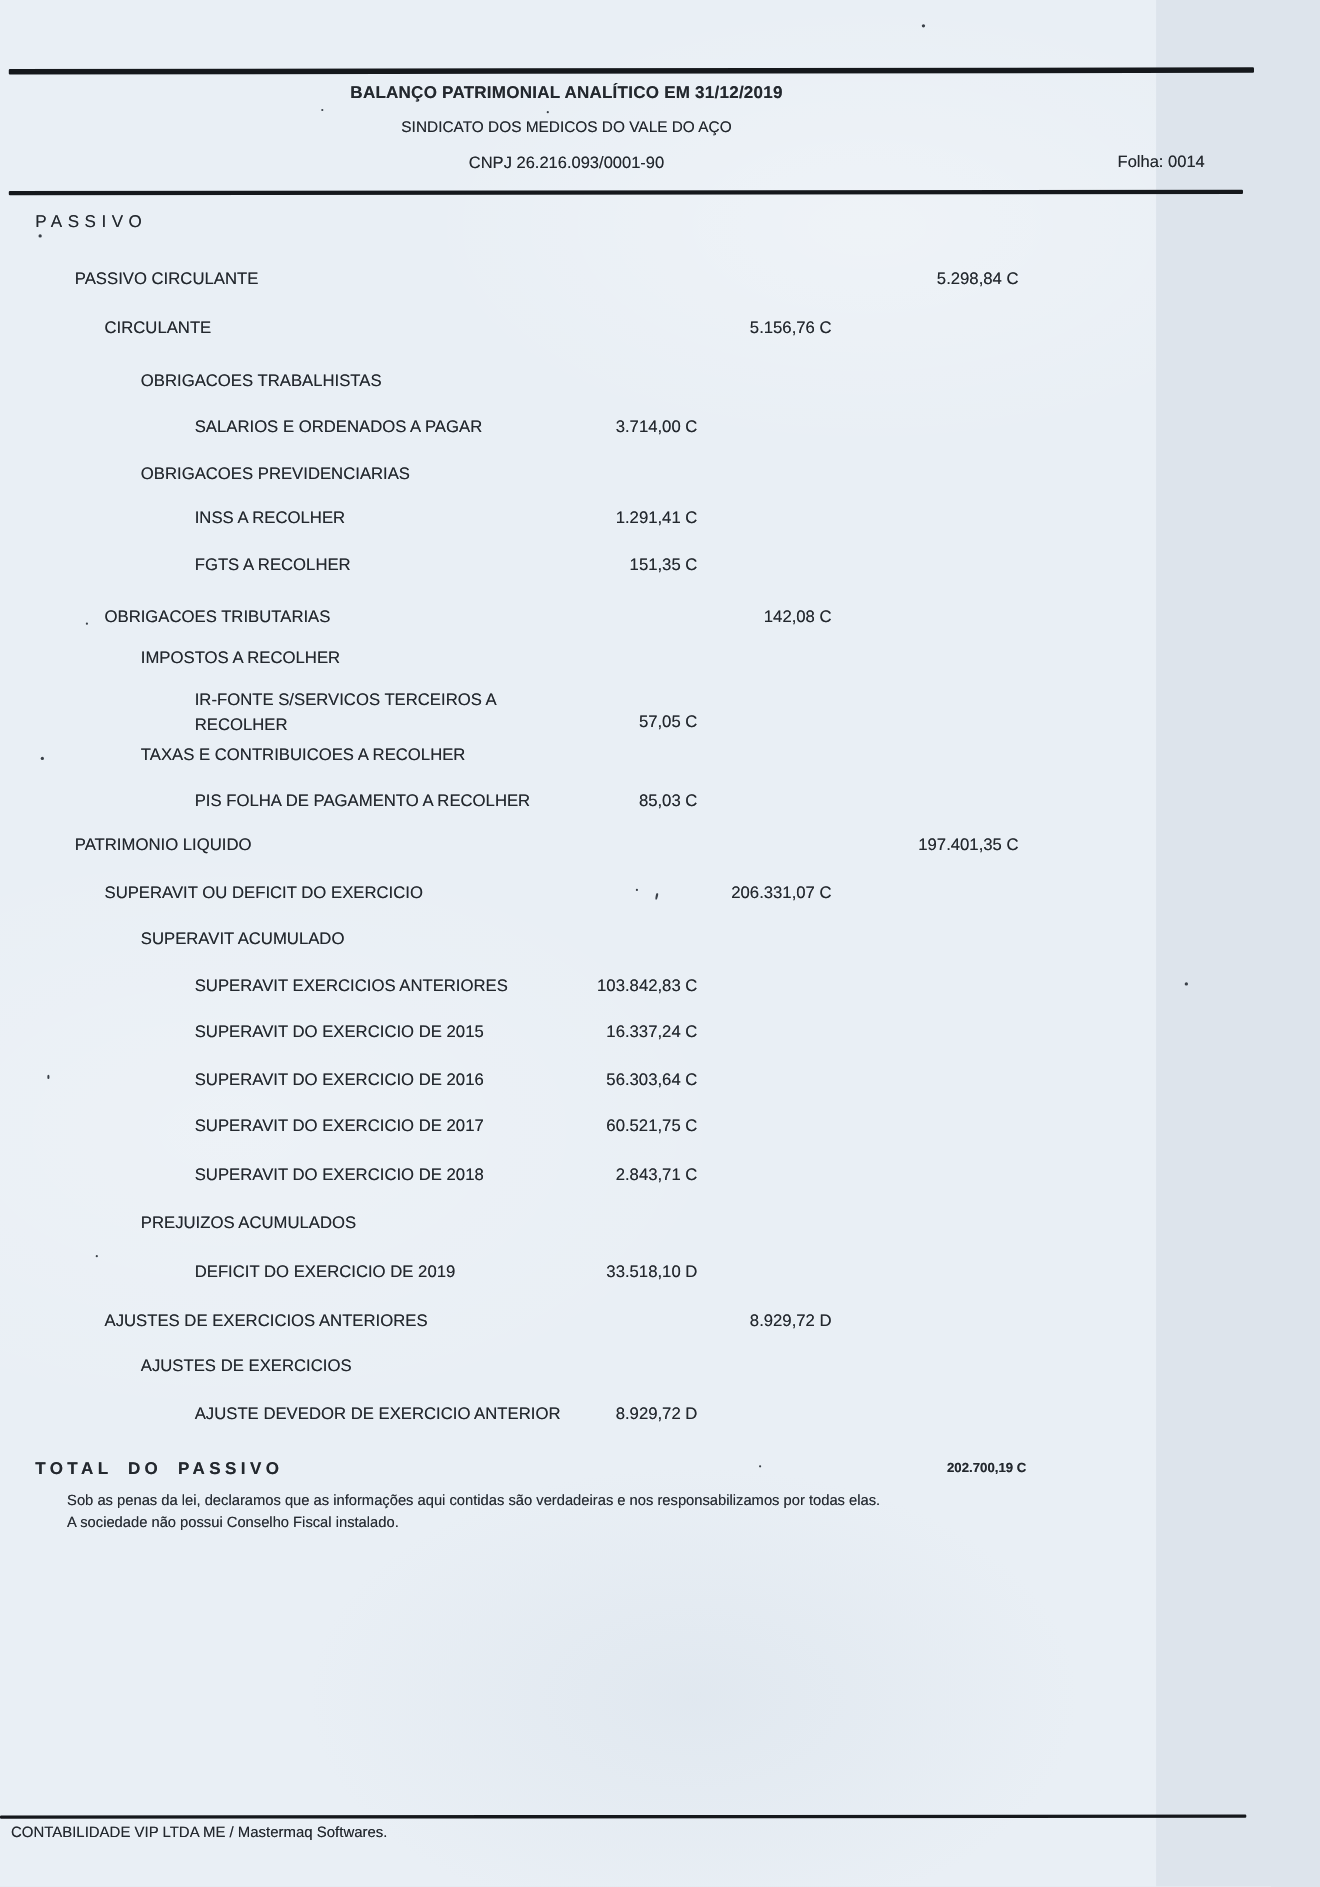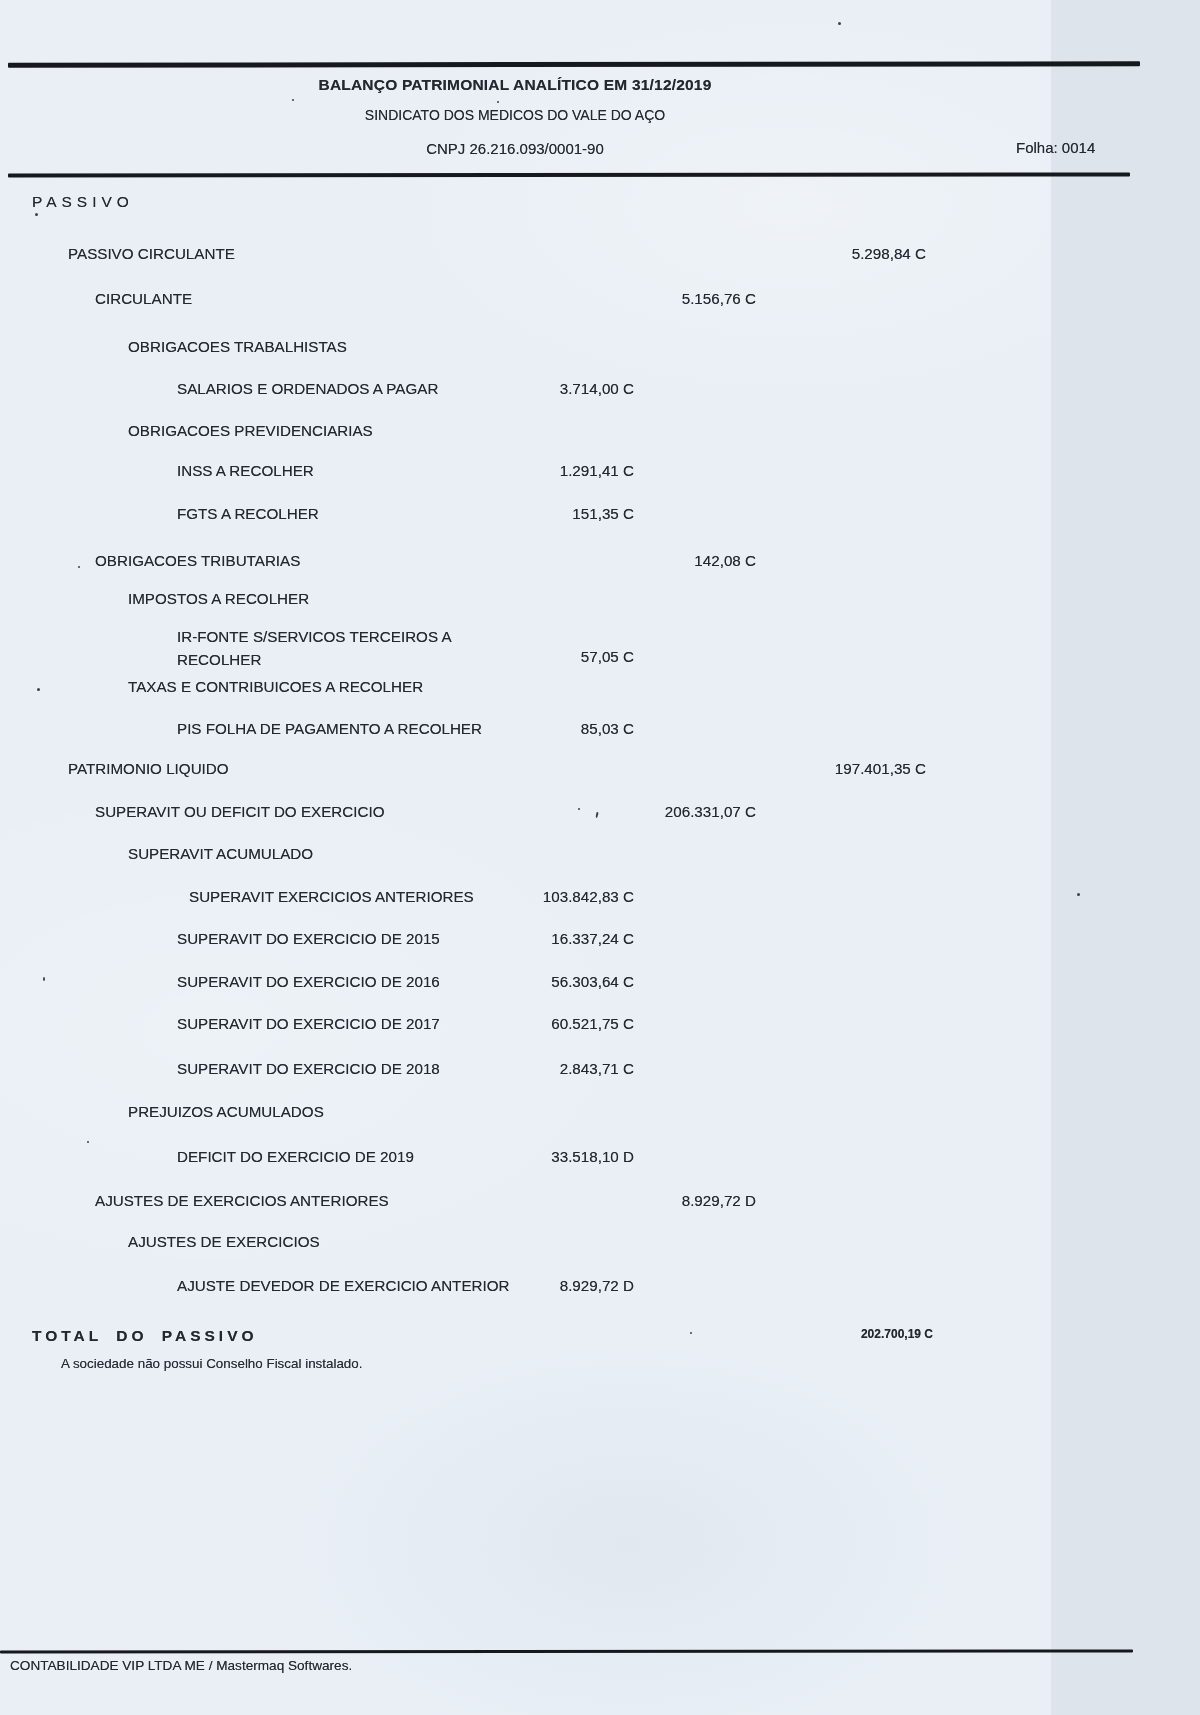--- a/index.html
+++ b/index.html
@@ -79,21 +79,21 @@
 RECOLHER</div>
       <div class="row-value" style="right: 417px; top: 648px;">57,05 C</div>
       <div class="row-label" style="left: 128px; top: 678px;">TAXAS E CONTRIBUICOES A RECOLHER</div>
       <div class="row-label" style="left: 177px; top: 720px;">PIS FOLHA DE PAGAMENTO A RECOLHER</div>
       <div class="row-value" style="right: 417px; top: 720px;">85,03 C</div>
       <div class="row-label" style="left: 68px; top: 760px;">PATRIMONIO LIQUIDO</div>
       <div class="row-value" style="right: 125px; top: 760px;">197.401,35 C</div>
       <div class="row-label" style="left: 95px; top: 803px;">SUPERAVIT OU DEFICIT DO EXERCICIO</div>
       <div class="row-value" style="right: 295px; top: 803px;">206.331,07 C</div>
       <div class="row-label" style="left: 128px; top: 845px;">SUPERAVIT ACUMULADO</div>
-      <div class="row-label" style="left: 177px; top: 888px; margin-left: 12px;">SUPERAVIT EXERCICIOS ANTERIORES</div>
+      <div class="row-label" style="left: 177px; top: 888px;">SUPERAVIT EXERCICIOS ANTERIORES</div>
       <div class="row-value" style="right: 417px; top: 888px;">103.842,83 C</div>
       <div class="row-label" style="left: 177px; top: 930px;">SUPERAVIT DO EXERCICIO DE 2015</div>
       <div class="row-value" style="right: 417px; top: 930px;">16.337,24 C</div>
       <div class="row-label" style="left: 177px; top: 973px;">SUPERAVIT DO EXERCICIO DE 2016</div>
       <div class="row-value" style="right: 417px; top: 973px;">56.303,64 C</div>
       <div class="row-label" style="left: 177px; top: 1015px;">SUPERAVIT DO EXERCICIO DE 2017</div>
       <div class="row-value" style="right: 417px; top: 1015px;">60.521,75 C</div>
       <div class="row-label" style="left: 177px; top: 1060px;">SUPERAVIT DO EXERCICIO DE 2018</div>
       <div class="row-value" style="right: 417px; top: 1060px;">2.843,71 C</div>
       <div class="row-label" style="left: 128px; top: 1103px;">PREJUIZOS ACUMULADOS</div>
@@ -103,20 +103,21 @@
       <div class="row-value" style="right: 295px; top: 1192px;">8.929,72 D</div>
       <div class="row-label" style="left: 128px; top: 1233px;">AJUSTES DE EXERCICIOS</div>
       <div class="row-label" style="left: 177px; top: 1277px;">AJUSTE DEVEDOR DE EXERCICIO ANTERIOR</div>
       <div class="row-value" style="right: 417px; top: 1277px;">8.929,72 D</div>
     </div>
 
   <div class="txt total-label">TOTAL DO PASSIVO</div>
   <div class="total-value">202.700,19 C</div>
 
   <div class="declarations" id="declarations">
+      <div>Sob as penas da lei, declaramos que as informações aqui contidas são verdadeiras e nos responsabilizamos por todas elas.</div>
       <div>A sociedade não possui Conselho Fiscal instalado.</div>
     </div>
 
   <div class="rule rule-footer"></div>
   <div class="txt footer-credit">CONTABILIDADE VIP LTDA  ME / Mastermaq Softwares.</div>
 
   <div class="speck" style="left:838px;top:22px;width:3px;height:3px;"></div>
   <div class="speck" style="left:497px;top:101px;width:2px;height:2px;"></div>
   <div class="speck" style="left:292px;top:99px;width:2px;height:2px;"></div>
   <div class="speck" style="left:35px;top:213px;width:3px;height:3px;"></div>

